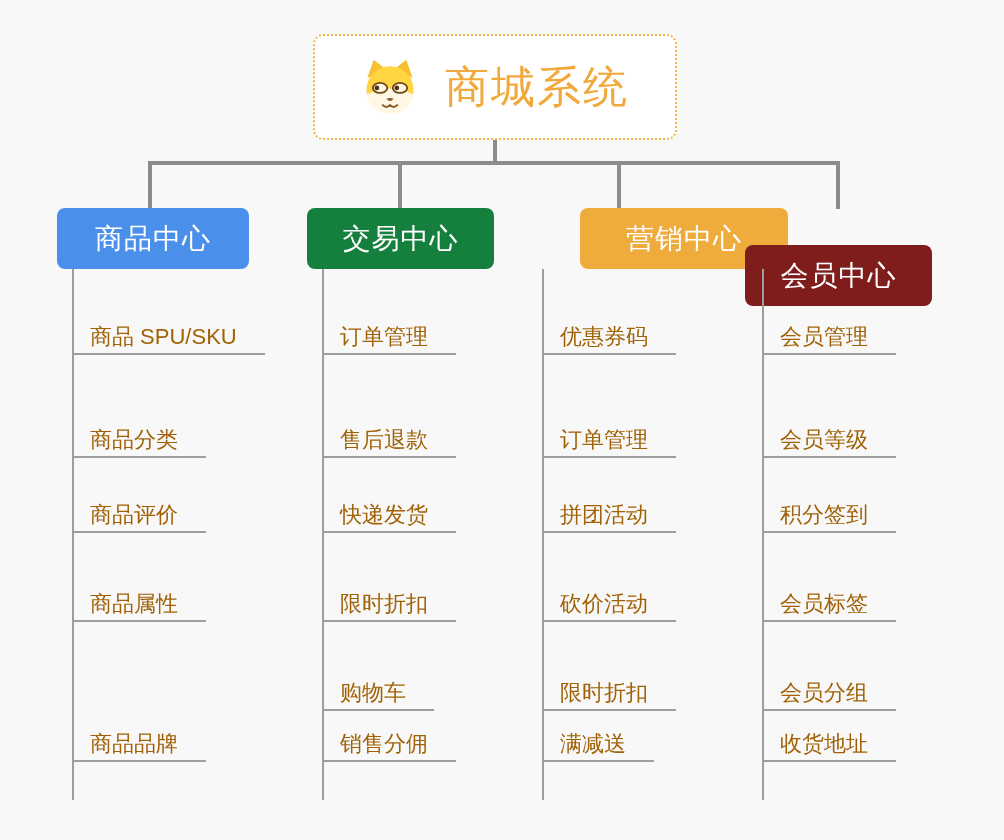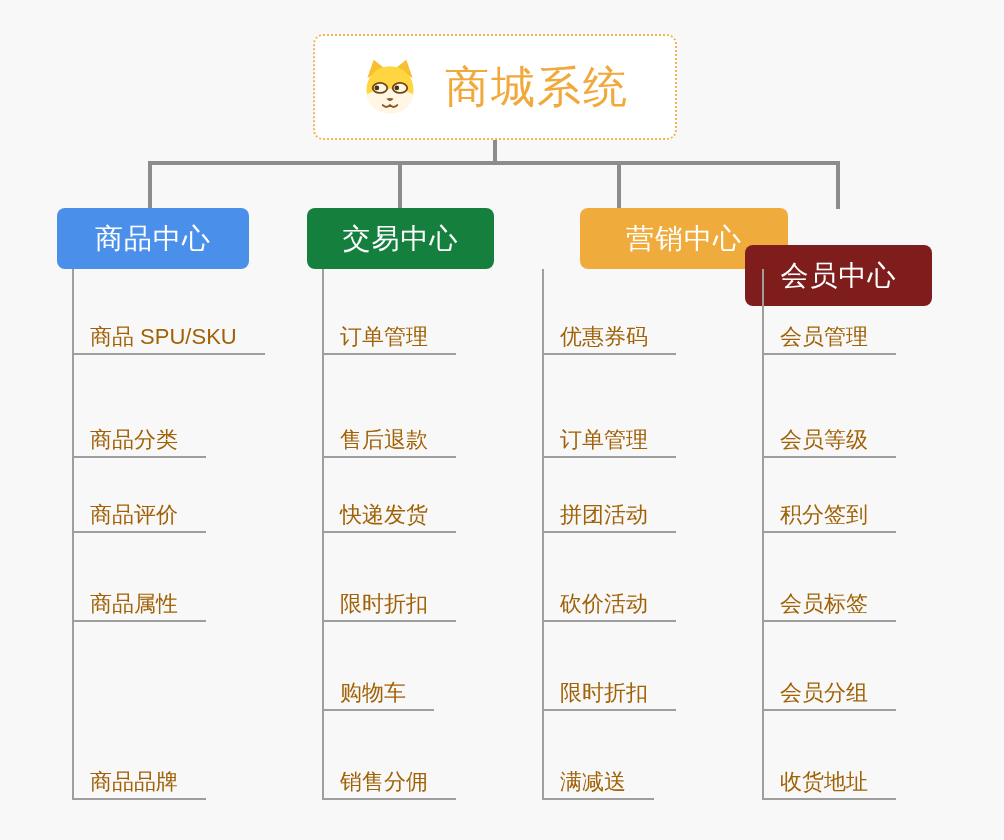--- a/index.html
+++ b/index.html
@@ -51,21 +51,21 @@
   .item{
     position:absolute;
     display:flex;align-items:flex-end;
     height:42px;box-sizing:border-box;
     padding:0 28px 5px 18px;
     border-bottom:2px solid #9e9e9e;
     font-size:22px;line-height:1;color:#a16207;
     white-space:nowrap;
   }
   .c0{left:72px}.c1{left:322px}.c2{left:542px}.c3{left:762px}
-  .r0{top:313px}.r1{top:416px}.r2{top:491px}.r3{top:580px}.r4{top:669px}.r5{top:758px}
+  .r0{top:313px}.r1{top:416px}.r2{top:491px}.r3{top:580px}.r4{top:669px}.r5{top:720px}
 </style>
 </head>
 <body>
 
 <div class="stage">
 
   <div class="conn stem"></div>
   <div class="conn trunk"></div>
   <div class="conn drop d0"></div>
   <div class="conn drop d1"></div>

